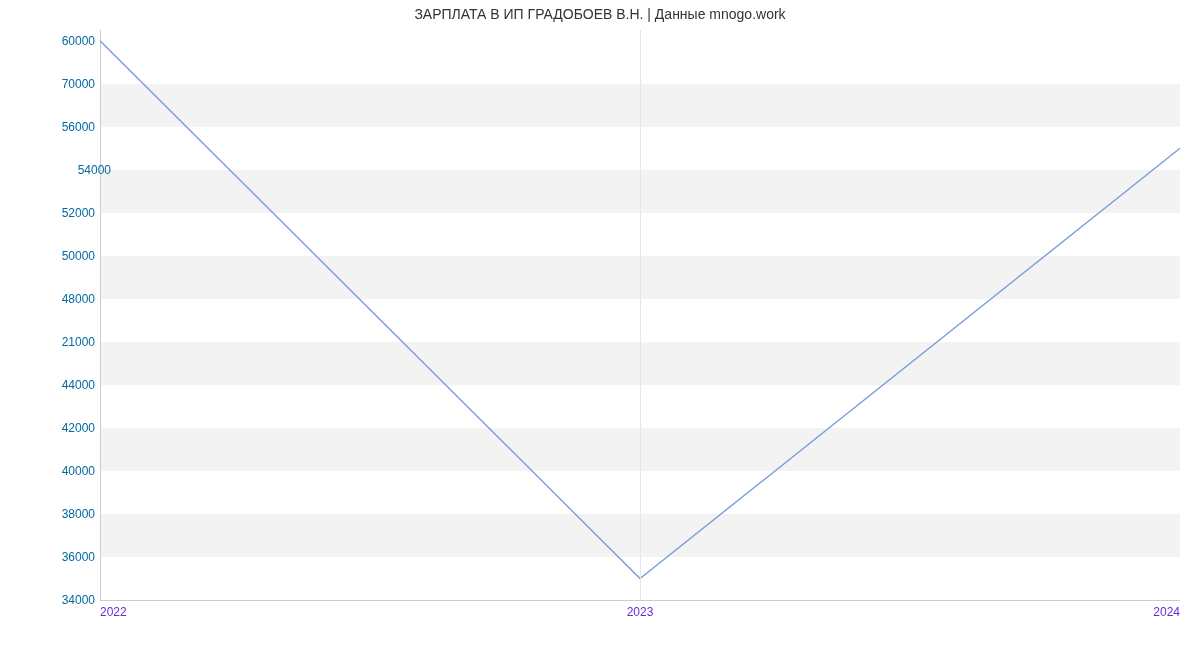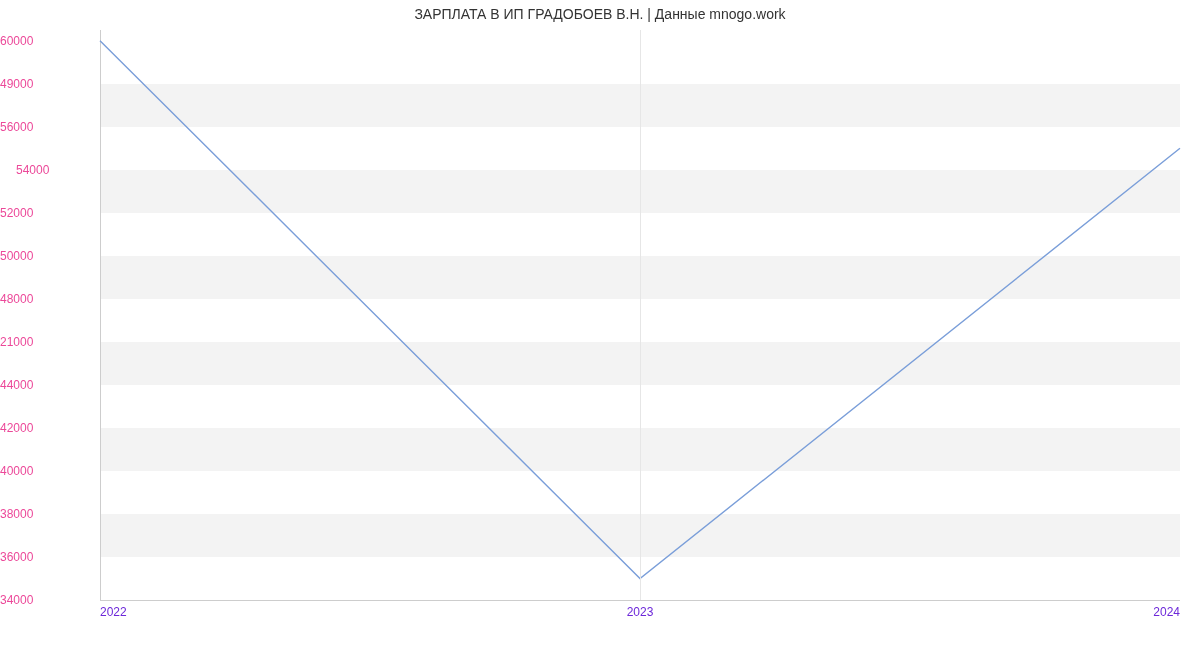--- a/index.html
+++ b/index.html
@@ -45,22 +45,23 @@
   .band {
     position: absolute;
     left: 0;
     width: 1080px;
     background: #f3f3f3;
   }
   .y-tick {
     position: absolute;
     left: 0;
     width: 95px;
+    text-align: right;
     font-size: 12px;
-    color: #ec4899;
+    color: #0369a1;
     transform: translateY(-50%);
   }
   .x-tick {
     position: absolute;
     top: 605px;
     font-size: 12px;
     color: #6d28d9;
     transform: translateX(-50%);
     white-space: nowrap;
   }
@@ -107,19 +108,19 @@
     <div class="y-tick" style="top: 513.962px;">38000</div>
     <div class="y-tick" style="top: 470.943px;">40000</div>
     <div class="y-tick" style="top: 427.925px;">42000</div>
     <div class="y-tick" style="top: 384.906px;">44000</div>
     <div class="y-tick" style="top: 341.887px;">21000</div>
     <div class="y-tick" style="top: 298.868px;">48000</div>
     <div class="y-tick" style="top: 255.849px;">50000</div>
     <div class="y-tick" style="top: 212.83px;">52000</div>
     <div class="y-tick" style="top: 169.811px; padding-left: 16px;">54000</div>
     <div class="y-tick" style="top: 126.792px;">56000</div>
-    <div class="y-tick" style="top: 83.7736px;">49000</div>
+    <div class="y-tick" style="top: 83.7736px;">70000</div>
     <div class="y-tick" style="top: 40.7547px;">60000</div>
     <div class="x-tick" style="transform: none; left: 100px;">2022</div>
     <div class="x-grid" style="left: 640px;"></div>
     <div class="x-tick" style="left: 640px;">2023</div>
     <div class="x-tick" style="transform: translateX(-100%); left: 1180px;">2024</div>
   </div>
 
 </body></html>

